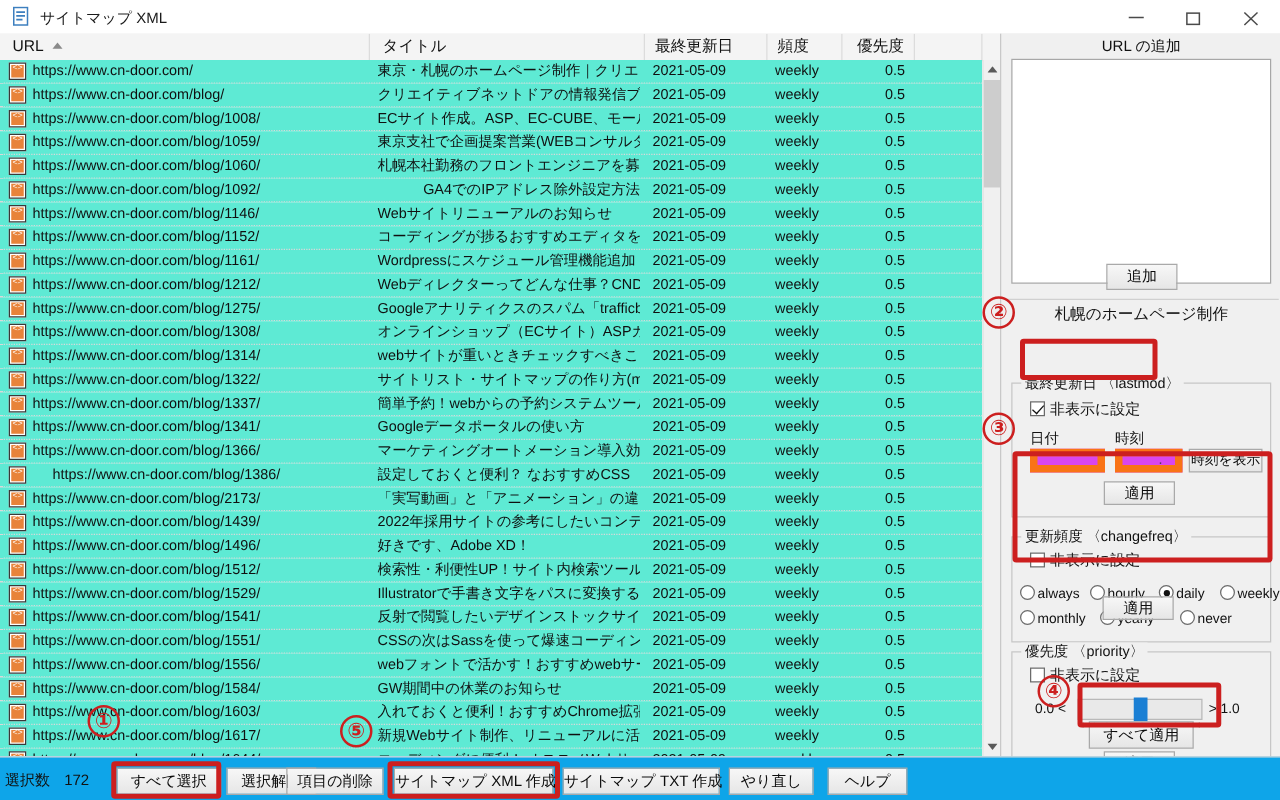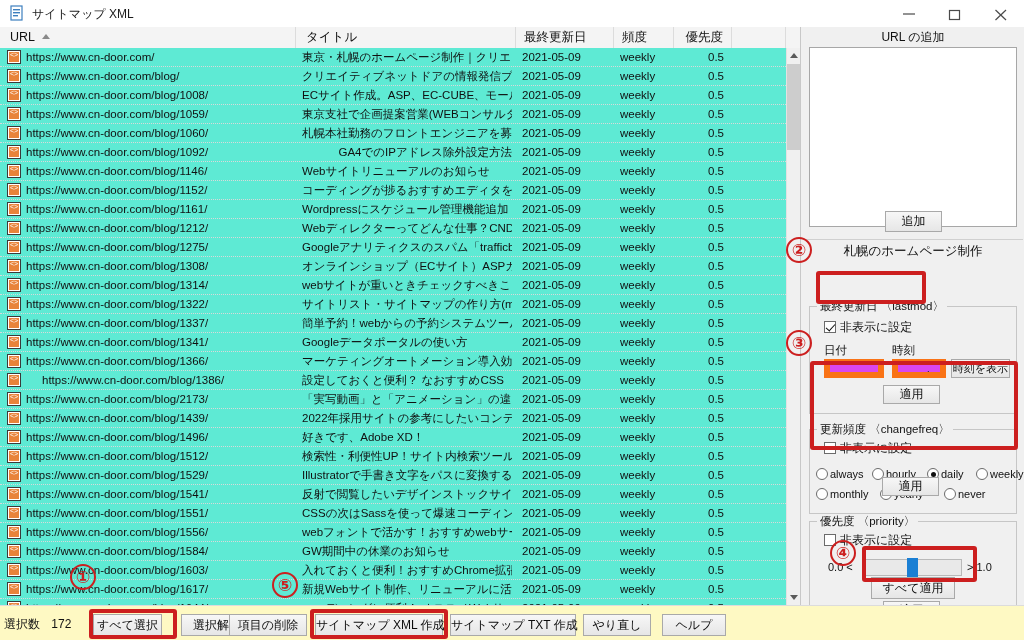--- a/index.html
+++ b/index.html
@@ -172,21 +172,21 @@
     position:absolute;width:11px;height:19px;background:#1a7fd4;
   }
   .slider-ticks{position:absolute;height:5px;}
   .slider-ticks i{
     position:absolute;top:0;width:1px;height:4px;background:#9a9a9a;display:block;
   }
   .mini{position:absolute;font-size:11px;color:#111;white-space:nowrap;}
 
   
   .bottombar{
-    position:absolute;left:0;top:605px;width:1024px;height:35px;background:#fef9c3;
+    position:absolute;left:0;top:605px;width:1024px;height:35px;background:#0ea5e9;
     border-top:1px solid #dcdcdc;
   }
   .status{
     position:absolute;left:4px;top:10px;font-size:12px;color:#111;white-space:nowrap;
   }
   .bbtn{
     position:absolute;top:8px;height:22px;line-height:20px;
   }
 
   
@@ -639,21 +639,21 @@
     </div>
 
     <div class="btn" style="position:absolute;left:70px;top:550px;width:84px;height:22px;line-height:20px;">すべて適用</div>
   </div>
 
   <div class="bottombar">
     <span class="status">
       <span>選択数</span>
       <span style="margin-left:8px;">172</span>
     </span>
-    <div class="btn bbtn" style="left:93px;width:69px;">すべて選択</div>
+    <div class="btn bbtn" style="left:93px;width:84px;">すべて選択</div>
     <div class="btn bbtn" style="left:181px;width:72px;">選択解除</div>
     <div class="btn bbtn" style="left:229px;width:78px;">項目の削除</div>
     <div class="btn bbtn" style="left:315px;width:128px;">サイトマップ XML 作成</div>
     <div class="btn bbtn" style="left:450px;width:126px;">サイトマップ TXT 作成</div>
     <div class="btn bbtn" style="left:583px;width:68px;">やり直し</div>
     <div class="btn bbtn" style="left:662px;width:64px;">ヘルプ</div>
   </div>
 
   <div class="redbox" style="left:816px;top:271px;width:110px;height:33px;"></div>
   <div class="redbox" style="left:810px;top:361px;width:208px;height:89px;"></div>

